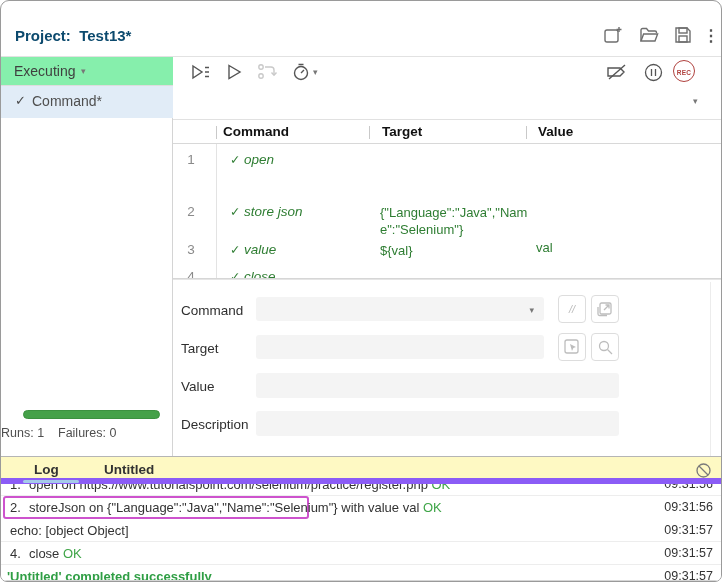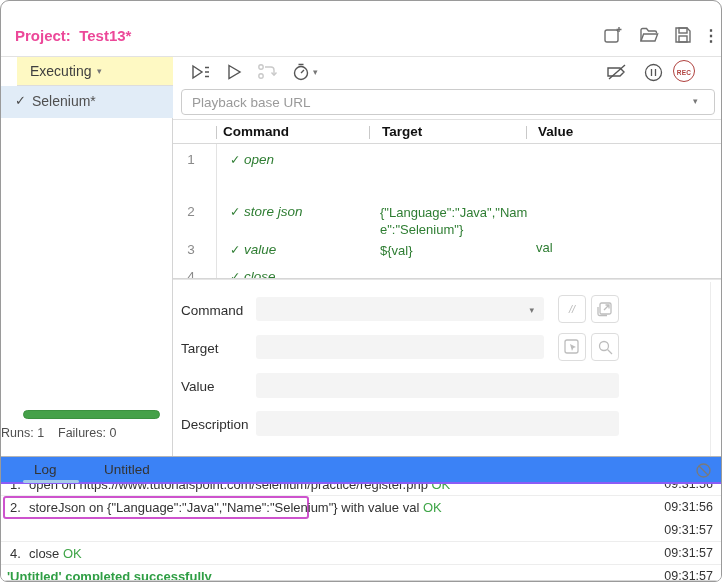--- a/index.html
+++ b/index.html
@@ -7,25 +7,25 @@
   #window{position:relative;width:722px;height:582px;background:#fff;border:1px solid #9a9a9a;
           border-radius:9px 9px 7px 7px;overflow:hidden;box-sizing:border-box;}
   .abs{position:absolute;}
   
   .titlebar{left:0;top:0;width:100%;height:14px;background:linear-gradient(#dadada,#cfcfcf);
             border-bottom:1px solid #bdbdbd;}
   .titlebar .title{width:100%;text-align:center;font-size:10px;font-weight:bold;color:#434343;line-height:14px;}
   .light{width:8px;height:8px;border-radius:50%;top:3px;}
   
   .projectbar{left:0;top:15px;width:100%;height:40px;background:#fff;border-bottom:1px solid #e2e2e2;}
-  .projecttitle{left:14px;top:11px;font-size:15px;font-weight:bold;color:#ec4899;}
+  .projecttitle{left:14px;top:11px;font-size:15px;font-weight:bold;color:#0c4a6e;}
   .hicon{top:8px;width:22px;height:22px;color:#6e6e6e;}
   
   .sidebar{left:0;top:56px;width:172px;height:399px;background:#fff;border-right:1px solid #d4d4d4;box-sizing:border-box;}
-  .sb-header{left:16px;top:0;width:172px;height:29px;background:#fef9c3;border-bottom:1px solid #ddd;box-sizing:border-box;}
+  .sb-header{left:0;top:0;width:172px;height:29px;background:#86efac;border-bottom:1px solid #ddd;box-sizing:border-box;}
   .sb-header .lbl{left:13px;top:6px;font-size:14px;color:#3f3f3f;}
   .sb-item{left:0;top:29px;width:172px;height:32px;background:#e1ecf7;}
   .sb-item .chk{left:14px;top:7px;font-size:13px;color:#4a4a4a;}
   .sb-item .lbl{left:31px;top:7px;font-size:14px;color:#4f4f4f;}
   .progressbar{left:22px;top:353px;width:137px;height:9px;background:#45a149;border:1px solid #3c9140;border-radius:6px;box-sizing:border-box;}
   .runsline{left:0;top:369px;width:172px;text-align:left;font-size:12.5px;color:#4f4f4f;}
   
   .content{left:172px;top:56px;width:550px;height:399px;background:#fff;}
   .ticon{top:5px;color:#555;}
   .caret{font-size:9px;color:#777;}
@@ -48,21 +48,21 @@
   
   .form{left:0;top:222px;width:550px;height:177px;background:#fff;}
   .flabel{left:8px;font-size:13.5px;color:#2f2f2f;}
   .finput{left:83px;width:288px;height:24px;background:#f4f4f4;border-radius:3px;}
   .finput-wide{left:83px;width:363px;height:25px;background:#f4f4f4;border-radius:3px;}
   .fbtn{width:28px;height:28px;border:1px solid #ddd;border-radius:4px;background:#fff;box-sizing:border-box;
         color:#b9b9b9;text-align:center;}
   .scrolltrack{left:537px;top:2px;width:1px;height:393px;background:#ececec;}
   
   .logpanel{left:0;top:455px;width:722px;height:127px;background:#fff;border-top:1px solid #b5b5b5;box-sizing:border-box;overflow:hidden;}
-  .tabbar{left:0;top:0;width:722px;height:27px;background:#3b82f6;border-bottom:2px solid #8b5cf6;box-sizing:border-box;z-index:3;}
+  .tabbar{left:0;top:0;width:722px;height:27px;background:#fef9c3;border-bottom:6px solid #8b5cf6;box-sizing:border-box;z-index:3;font-weight:bold;}
   .tab{top:5px;font-size:13.5px;color:#333;}
   .tab-underline{left:22px;top:23px;width:56px;height:3px;background:#a5cbe9;border-radius:2px;}
   .logrow{left:0;width:722px;height:23px;}
   .logrow .num{left:9px;top:4px;font-size:13px;color:#333;}
   .logrow .txt{top:4px;font-size:13px;color:#333;white-space:nowrap;}
   .logrow .ok{color:#3fa548;}
   .logrow .time{right:10px;top:4px;font-size:12.5px;color:#333;}
   .hlbox{left:2px;top:0px;width:306px;height:23px;border:2px solid #cd53cd;border-radius:3px;box-sizing:border-box;}
   .divline{left:0;width:722px;height:1px;background:#ededed;}
   .success .txt{color:#2f9e44;font-weight:bold;}
@@ -102,21 +102,21 @@
     <div class="abs hicon" style="left:702px;top:10px;font-size:16px;font-weight:bold;color:#555;">⋮</div>
   </div>
 
   <div class="abs sidebar">
     <div class="abs sb-header">
       <span class="abs lbl">Executing</span>
       <span class="abs caret" style="left:80px;top:9px;">▾</span>
     </div>
     <div class="abs sb-item">
       <span class="abs chk">✓</span>
-      <span class="abs lbl">Selenium*</span>
+      <span class="abs lbl">Command*</span>
     </div>
     <div class="abs progressbar"></div>
     <div class="abs runsline">
       <span>Runs: 1</span>&nbsp;&nbsp;&nbsp;
       <span>Failures: 0</span>
     </div>
   </div>
 
   <div class="abs content">
 
@@ -156,21 +156,20 @@
     <div class="abs ticon" style="left:470px;">
       <svg width="21" height="21" viewBox="0 0 21 21" fill="none" stroke="#555" stroke-width="1.3">
         <circle cx="10.5" cy="10.5" r="8"></circle>
           <path d="M8.5 7v7M12.5 7v7"></path>
       </svg>
     </div>
     <div class="abs" style="left:500px;top:3px;width:22px;height:22px;border:1.6px solid #b0413e;border-radius:50%;box-sizing:border-box;text-align:center;">
       <span style="font-size:6.5px;font-weight:bold;color:#b0413e;line-height:19px;letter-spacing:.3px;">REC</span>
     </div>
 
-    <input class="abs playback" placeholder="Playback base URL" style="">
     <span class="abs caret pb-caret">▾</span>
 
     <div class="abs thead">
       <div class="abs tick" style="left:43px;"></div>
       <span class="abs th" style="left:50px;">Command</span>
       <div class="abs tick" style="left:196px;"></div>
       <span class="abs th" style="left:209px;">Target</span>
       <div class="abs tick" style="left:353px;"></div>
       <span class="abs th" style="left:365px;">Value</span>
     </div>
@@ -263,20 +262,23 @@
       <div class="abs hlbox"></div>
       <span class="abs num">2.</span>
       <span class="abs txt" style="left:28px;">
         <span>storeJson on {"Language":"Java","Name":"Selenium"} with value val</span>
         <span class="ok">OK</span>
       </span>
       <span class="abs time">09:31:56</span>
     </div>
 
     <div class="abs logrow" style="top:62px;">
+      <span class="abs txt" style="left:9px;">
+        <span>echo: [object Object]</span>
+      </span>
       <span class="abs time">09:31:57</span>
     </div>
     <div class="abs divline" style="top:84px;"></div>
 
     <div class="abs logrow" style="top:85px;">
       <span class="abs num">4.</span>
       <span class="abs txt" style="left:28px;">
         <span>close</span>
         <span class="ok">OK</span>
       </span>

